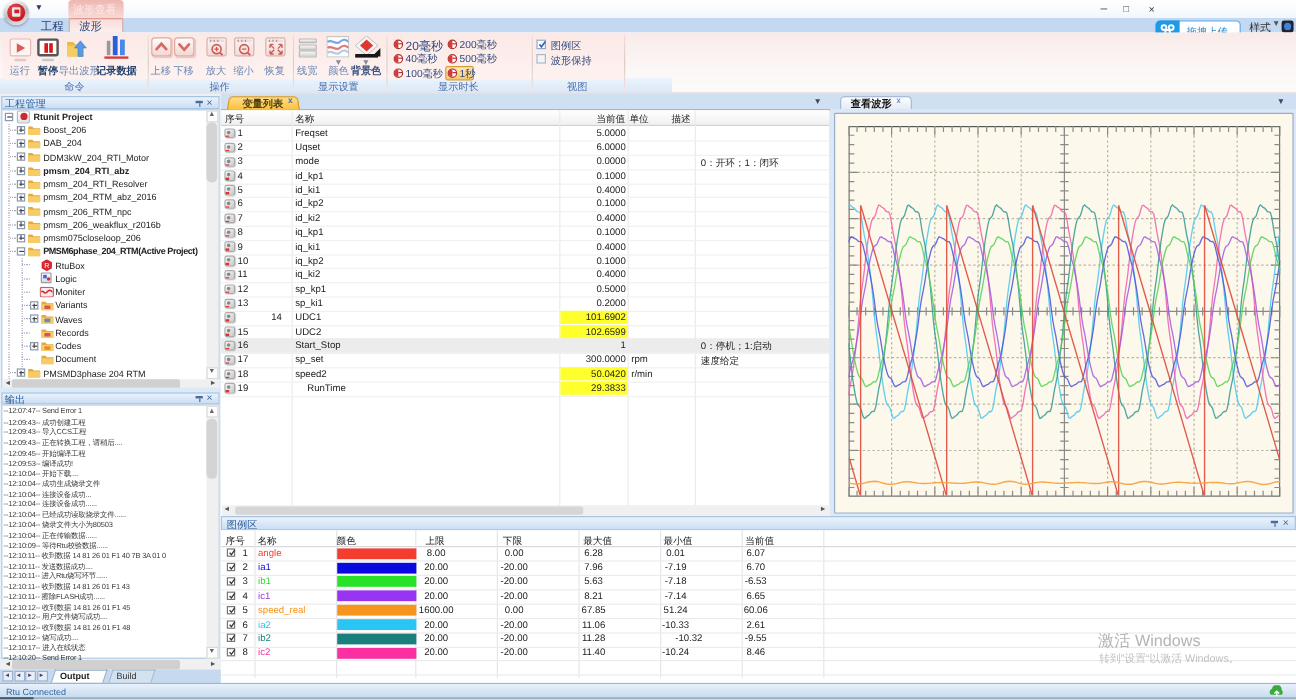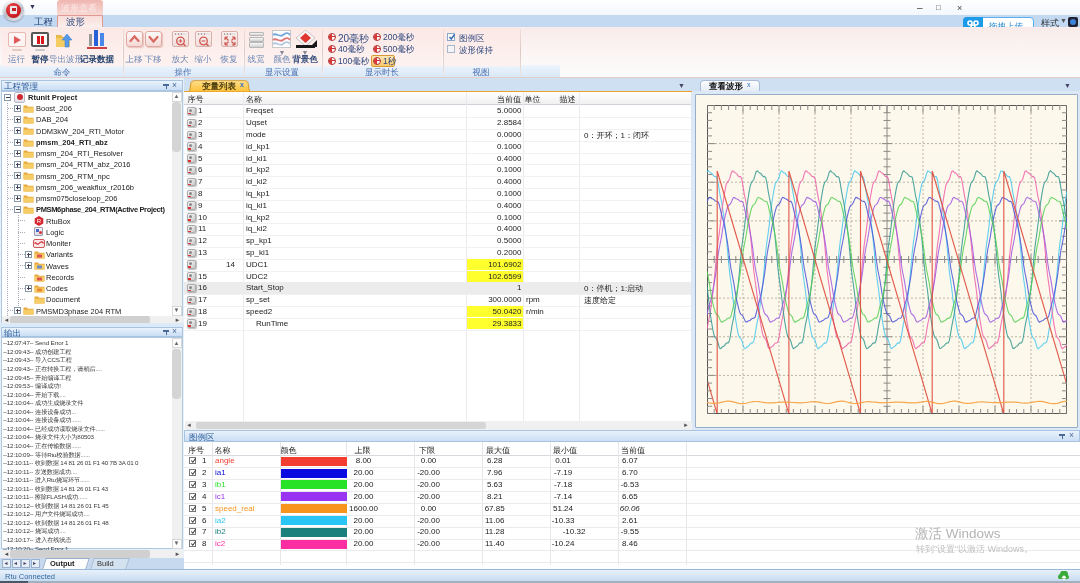--- a/index.html
+++ b/index.html
@@ -450,21 +450,21 @@
 <div class="abs" style="left:188px;top:112.9px;width:3px;height:1.5px;background:#e03030;"></div>
 <div class="txt" style="left:198px;top:106.4px;font-size:8px;color:#222;">1</div>
 <div class="txt" style="left:246px;top:106.4px;font-size:8px;color:#222;">Freqset</div>
 <div class="txt" style="right:558.5px;left:auto;top:106.4px;font-size:8px;color:#222;">5.0000</div>
 <div class="abs" style="left:184px;top:128.9px;width:507px;height:1px;background:#f1f1f3;"></div>
 <div class="abs" style="left:187px;top:118.7px;width:8.5px;height:8.5px;background:linear-gradient(135deg,#fafafa,#c8c8cc);border:1px solid #aaa;border-radius:2px;box-sizing:border-box;box-shadow:0.5px 0.5px 1px rgba(0,0,0,0.25);"></div>
 <div class="abs" style="left:189px;top:120.7px;width:3px;height:3px;background:#888;border-radius:50%;"></div>
 <div class="abs" style="left:188px;top:124.7px;width:3px;height:1.5px;background:#e03030;"></div>
 <div class="txt" style="left:198px;top:118.2px;font-size:8px;color:#222;">2</div>
 <div class="txt" style="left:246px;top:118.2px;font-size:8px;color:#222;">Uqset</div>
-<div class="txt" style="right:558.5px;left:auto;top:118.2px;font-size:8px;color:#222;">2.8584</div>
+<div class="txt" style="right:558.5px;left:auto;top:118.2px;font-size:8px;color:#222;">6.0000</div>
 <div class="abs" style="left:184px;top:140.7px;width:507px;height:1px;background:#f1f1f3;"></div>
 <div class="abs" style="left:187px;top:130.5px;width:8.5px;height:8.5px;background:linear-gradient(135deg,#fafafa,#c8c8cc);border:1px solid #aaa;border-radius:2px;box-sizing:border-box;box-shadow:0.5px 0.5px 1px rgba(0,0,0,0.25);"></div>
 <div class="abs" style="left:189px;top:132.5px;width:3px;height:3px;background:#888;border-radius:50%;"></div>
 <div class="abs" style="left:188px;top:136.5px;width:3px;height:1.5px;background:#e03030;"></div>
 <div class="txt" style="left:198px;top:130.0px;font-size:8px;color:#222;">3</div>
 <div class="txt" style="left:246px;top:130.0px;font-size:8px;color:#222;">mode</div>
 <div class="txt" style="right:558.5px;left:auto;top:130.0px;font-size:8px;color:#222;">0.0000</div>
 <div class="txt" style="left:584px;top:130.0px;font-size:8px;color:#222;">0：开环；1：闭环</div>
 <div class="abs" style="left:184px;top:152.5px;width:507px;height:1px;background:#f1f1f3;"></div>
 <div class="abs" style="left:187px;top:142.3px;width:8.5px;height:8.5px;background:linear-gradient(135deg,#fafafa,#c8c8cc);border:1px solid #aaa;border-radius:2px;box-sizing:border-box;box-shadow:0.5px 0.5px 1px rgba(0,0,0,0.25);"></div>
@@ -716,21 +716,21 @@
 <svg class="abs" style="left:189.5px;top:504.8px;" width="7" height="7" viewBox="0 0 8 8">
       <path d="M1.5 4 L3.2 6 L6.5 1.5" stroke="#333" stroke-width="1.2" fill="none"></path>
     </svg>
 <div class="txt" style="left:202px;top:503.8px;font-size:8px;color:#222;">5</div>
 <div class="txt" style="left:215px;top:503.8px;font-size:8px;color:#f7941e;">speed_real</div>
 <div class="abs" style="left:281px;top:504.1px;width:66px;height:9px;background:#f7941e;"></div>
 <div class="txt" style="left:363.5px;top:503.8px;font-size:8px;color:#222;transform:translateX(-50%);">1600.00</div>
 <div class="txt" style="left:428.5px;top:503.8px;font-size:8px;color:#222;transform:translateX(-50%);">0.00</div>
 <div class="txt" style="left:494.7px;top:503.8px;font-size:8px;color:#222;transform:translateX(-50%);">67.85</div>
 <div class="txt" style="left:563px;top:503.8px;font-size:8px;color:#222;transform:translateX(-50%);">51.24</div>
-<div class="txt" style="left:629.8px;top:503.8px;font-size:8px;color:#222;transform:translateX(-50%);font-style:italic;">60.06</div>
+<div class="txt" style="left:629.8px;top:503.8px;font-size:8px;color:#222;transform:translateX(-50%);">60.06</div>
 <div class="abs" style="left:184px;top:526.6px;width:896px;height:1px;background:#ebebee;"></div>
 <div class="abs" style="left:189px;top:516.6px;width:7px;height:7px;background:#fff;border:1px solid #777;box-sizing:border-box;"></div>
 <svg class="abs" style="left:189.5px;top:516.6px;" width="7" height="7" viewBox="0 0 8 8">
       <path d="M1.5 4 L3.2 6 L6.5 1.5" stroke="#333" stroke-width="1.2" fill="none"></path>
     </svg>
 <div class="txt" style="left:202px;top:515.6px;font-size:8px;color:#222;">6</div>
 <div class="txt" style="left:215px;top:515.6px;font-size:8px;color:#29c5f5;">ia2</div>
 <div class="abs" style="left:281px;top:515.9px;width:66px;height:9px;background:#29c5f5;"></div>
 <div class="txt" style="left:363.5px;top:515.6px;font-size:8px;color:#222;transform:translateX(-50%);">20.00</div>
 <div class="txt" style="left:428.5px;top:515.6px;font-size:8px;color:#222;transform:translateX(-50%);">-20.00</div>

